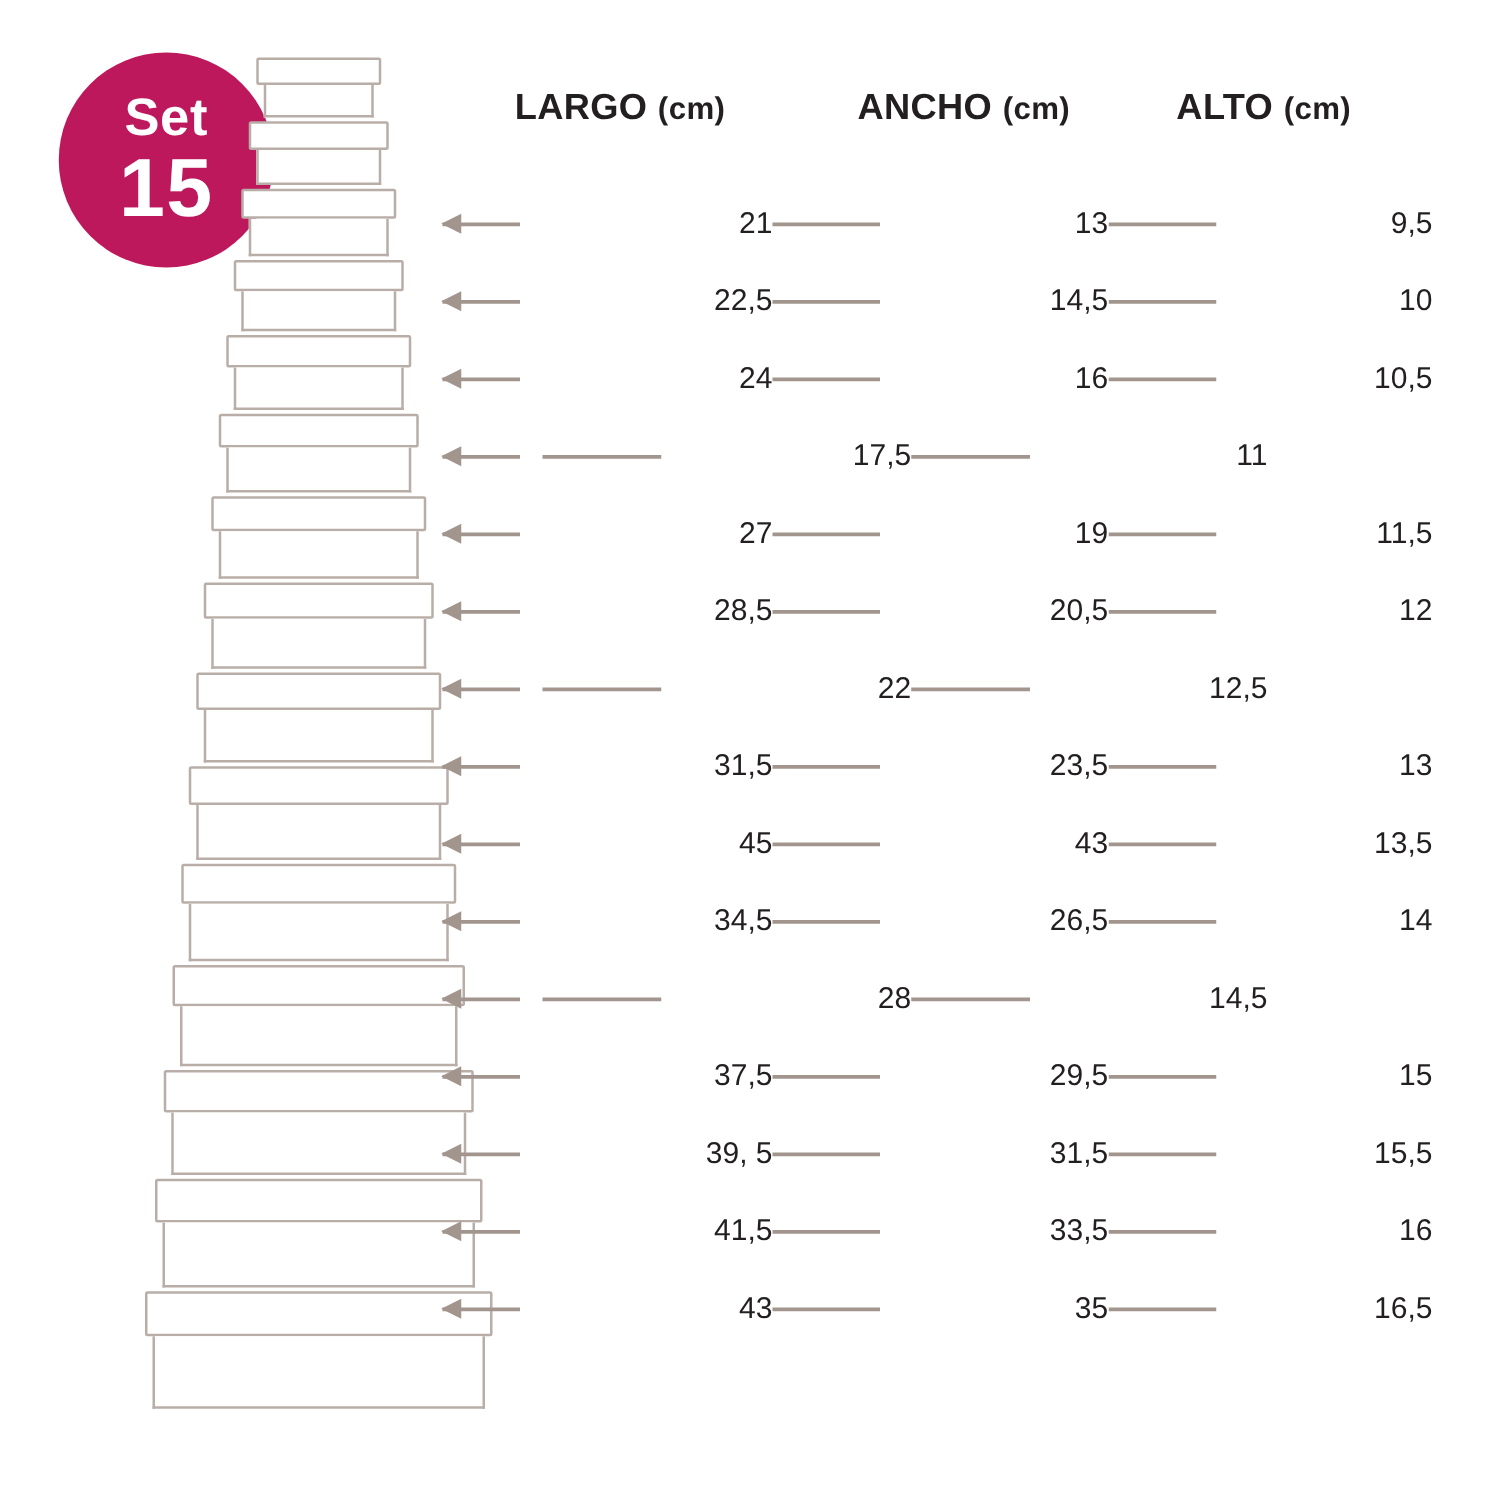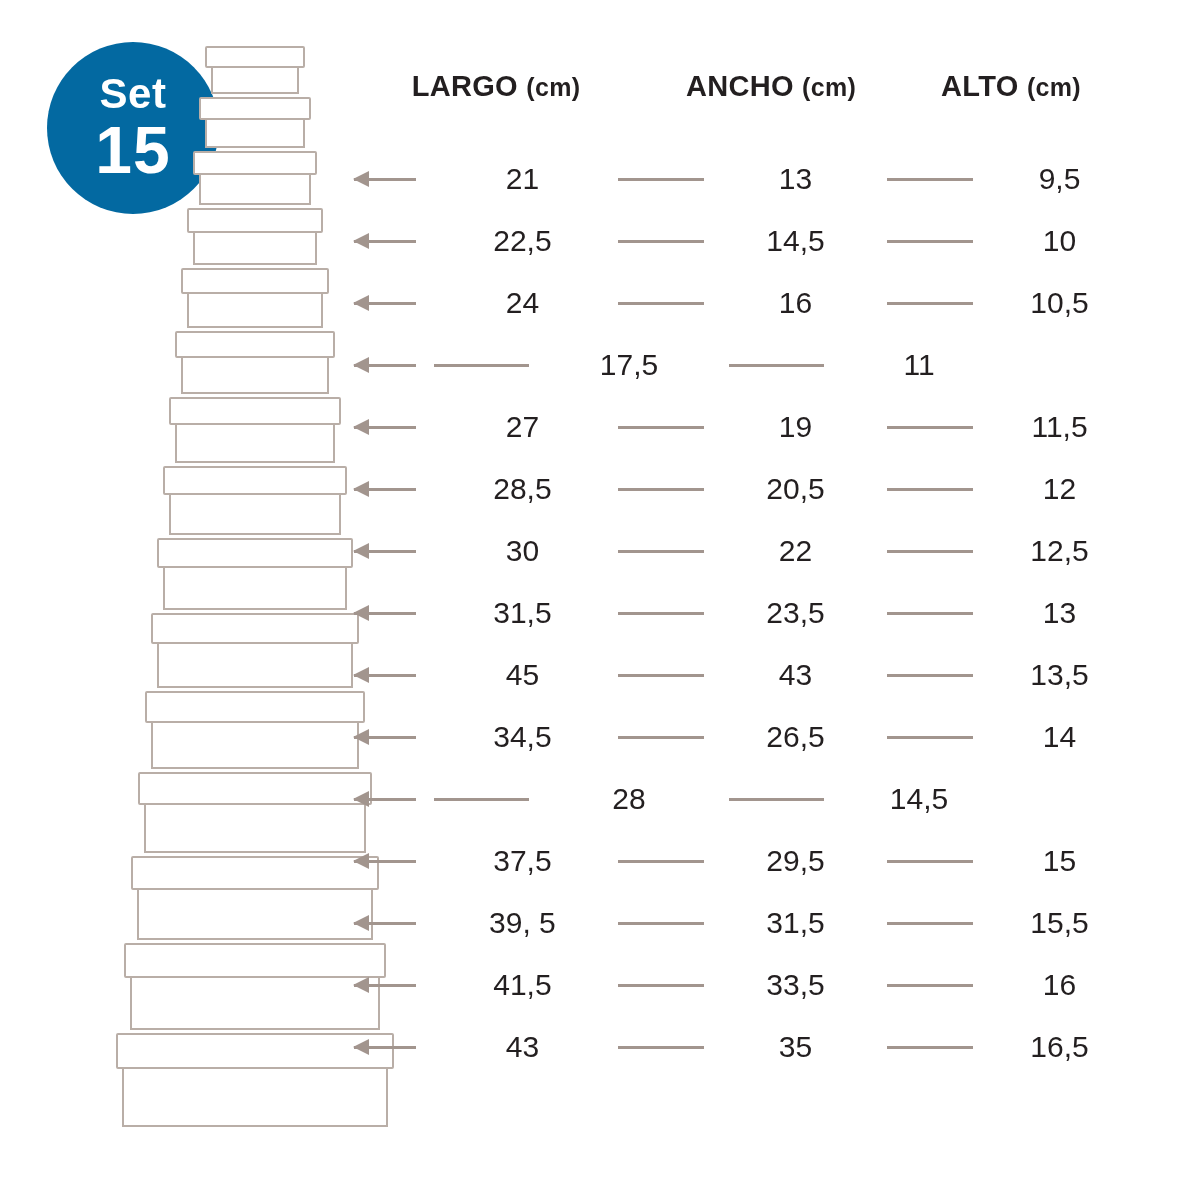--- a/index.html
+++ b/index.html
@@ -17,21 +17,21 @@
   }
 
   
   .badge {
     position: absolute;
     left: 47px;
     top: 42px;
     width: 172px;
     height: 172px;
     border-radius: 50%;
-    background: #0369a1;
+    background: #be185d;
     color: #ffffff;
     display: flex;
     flex-direction: column;
     align-items: center;
     justify-content: center;
     line-height: 1;
   }
   .badge .set-word {
     font-size: 42px;
     font-weight: bold;
@@ -126,22 +126,22 @@
     left: -1px;
     top: -7px;
     width: 0;
     height: 0;
     border-top: 8px solid transparent;
     border-bottom: 8px solid transparent;
     border-right: 16px solid #a2958e;
   }
 
   .val {
-    font-size: 30px;
-    text-align: center;
+    font-size: 24px;
+    text-align: right;
     color: #231f20;
     white-space: nowrap;
   }
   .v-largo { width: 210px; }
   .v-ancho { width: 200px; }
   .v-alto  { width: 190px; }
 
   .dash {
     height: 3px;
     background: #a2958e;
@@ -324,21 +324,20 @@
         <div class="val v-largo">28,5</div>
         <div class="dash d1"></div>
         <div class="val v-ancho">20,5</div>
         <div class="dash d2"></div>
         <div class="val v-alto">12</div>
       </div>
       <div class="row">
         <div class="arrow-cell">
           <div class="arrow"></div>
         </div>
-        <div class="val v-largo">30</div>
         <div class="dash d1"></div>
         <div class="val v-ancho">22</div>
         <div class="dash d2"></div>
         <div class="val v-alto">12,5</div>
       </div>
       <div class="row">
         <div class="arrow-cell">
           <div class="arrow"></div>
         </div>
         <div class="val v-largo">31,5</div>

